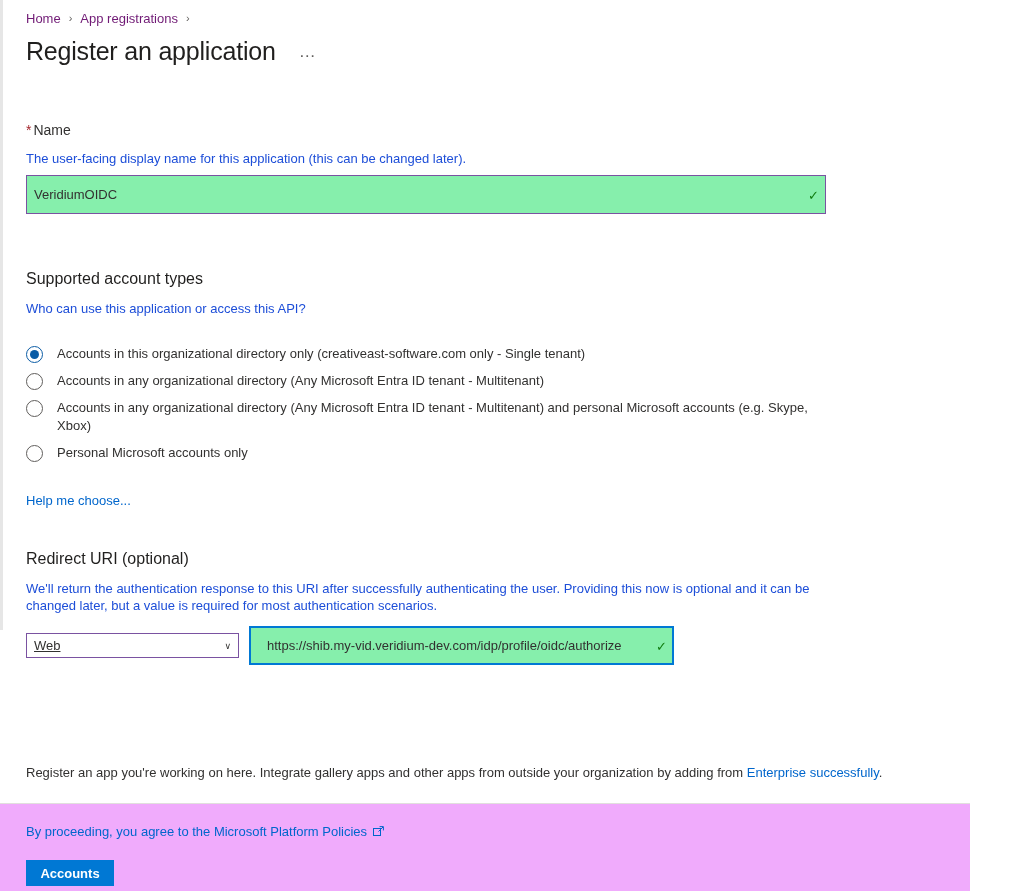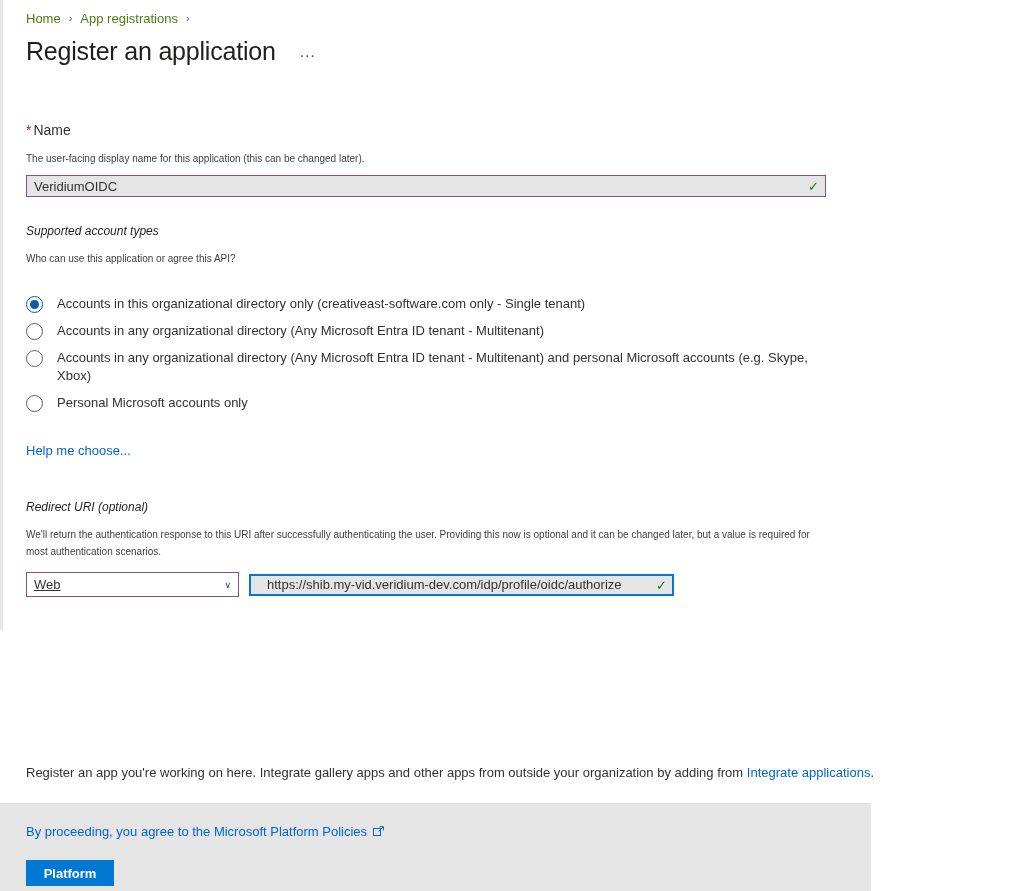--- a/index.html
+++ b/index.html
@@ -48,21 +48,21 @@
 
   
   .breadcrumb {
     display: flex;
     align-items: center;
     font-size: 13px;
     height: 20px;
     margin-top: 0px;
   }
   .breadcrumb a {
-    color: #4d7c0f;
+    color: #701a75;
     text-decoration: none;
     cursor: pointer;
   }
   .breadcrumb .sep {
     color: #605e5c;
     margin: 0 8px;
     font-size: 11px;
   }
 
   
@@ -94,34 +94,34 @@
     font-size: 14px;
     color: #323130;
     margin-top: 56px;
     margin-bottom: 7px;
   }
   .req-star {
     color: #a4262c;
     margin-right: 2px;
   }
   .helper {
-    font-size: 10px;
-    color: #404040;
+    font-size: 13px;
+    color: #1d4ed8;
     margin-top: 12px;
     margin-bottom: 8px;
     line-height: 17px;
   }
 
   
   .textbox {
     position: relative;
     display: inline-block;
     box-sizing: border-box;
-    height: 22px;
-    background: #e5e5e5;
+    height: 39px;
+    background: #86efac;
   }
   .textbox input {
     box-sizing: border-box;
     width: 100%;
     height: 100%;
     border: 1px solid #8a8886;
     font-family: "Liberation Sans", sans-serif;
     font-size: 13px;
     color: #323130;
     padding: 2px 26px 2px 7px;
@@ -138,25 +138,24 @@
     top: 50%;
     transform: translateY(-50%);
     color: #107c10;
     font-size: 13px;
     pointer-events: none;
     line-height: 1;
   }
 
   
   h2.section-title {
-    font-size: 12px;
+    font-size: 16px;
     font-weight: 400;
     color: #201f1e;
-    margin: 27px 0 0 0;
-    font-style: italic;
+    margin: 56px 0 0 0;
   }
 
   
   .radio-list { margin-top: 28px; }
   .radio-row {
     display: flex;
     align-items: flex-start;
     margin-bottom: 9px;
     cursor: pointer;
   }
@@ -236,24 +235,24 @@
     position: absolute;
     left: 26px;
     top: 765px;
     font-size: 13px;
     color: #323130;
   }
   .footer-bar {
     position: absolute;
     left: 0;
     top: 803px;
-    width: 871px;
+    width: 970px;
     height: 88px;
     border-top: 1px solid #e1dfdd;
-    background: #e5e5e5;
+    background: #f0abfc;
   }
   .policy-line {
     position: absolute;
     left: 26px;
     top: 20px;
     font-size: 13px;
     display: flex;
     align-items: center;
   }
   .ext-icon {
@@ -309,21 +308,21 @@
       </div>
       <div class="helper">The user-facing display name for this application (this can be changed later).</div>
       <div class="textbox name-box">
         <input type="text" value="VeridiumOIDC" style="">
         <span class="check-ok">✓</span>
       </div>
     </div>
 
     <div class="section">
       <h2 class="section-title">Supported account types</h2>
-      <div class="helper">Who can use this application or agree this API?</div>
+      <div class="helper">Who can use this application or access this API?</div>
 
       <div class="radio-list">
         <div class="radio-row">
           <span class="radio checked"></span>
           <span class="radio-label">Accounts in this organizational directory only (creativeast-software.com only - Single tenant)</span>
         </div>
         <div class="radio-row">
           <span class="radio"></span>
           <span class="radio-label">Accounts in any organizational directory (Any Microsoft Entra ID tenant - Multitenant)</span>
         </div>
@@ -352,30 +351,30 @@
         <div class="textbox uri-box">
           <input type="text" value="https://shib.my-vid.veridium-dev.com/idp/profile/oidc/authorize" style="">
           <span class="check-ok">✓</span>
         </div>
       </div>
     </div>
 
   </div>
 
   <div class="footer-note">
-    <span>Register an app you're working on here. Integrate gallery apps and other apps from outside your organization by adding from </span><a class="link">Integrate applications</a><span>.</span>
+    <span>Register an app you're working on here. Integrate gallery apps and other apps from outside your organization by adding from </span><a class="link">Enterprise successfully</a><span>.</span>
   </div>
 
   <div class="footer-bar">
     <div class="policy-line">
       <a class="link">By proceeding, you agree to the Microsoft Platform Policies</a>
       <span class="ext-icon">
         <svg width="11" height="11" viewBox="0 0 11 11">
           <rect x="0.5" y="2.5" width="7" height="7" fill="none" stroke="#0066cc" stroke-width="1"></rect>
           <path d="M5.5 5.5 L10 1" stroke="#0066cc" stroke-width="1" fill="none"></path>
           <path d="M6.6 0.6 L10.4 0.6 L10.4 4.4" stroke="#0066cc" stroke-width="1" fill="none"></path>
         </svg>
       </span>
     </div>
-    <button class="register-btn">Platform</button>
+    <button class="register-btn">Accounts</button>
   </div>
 
 </div>
 
 </body></html>

